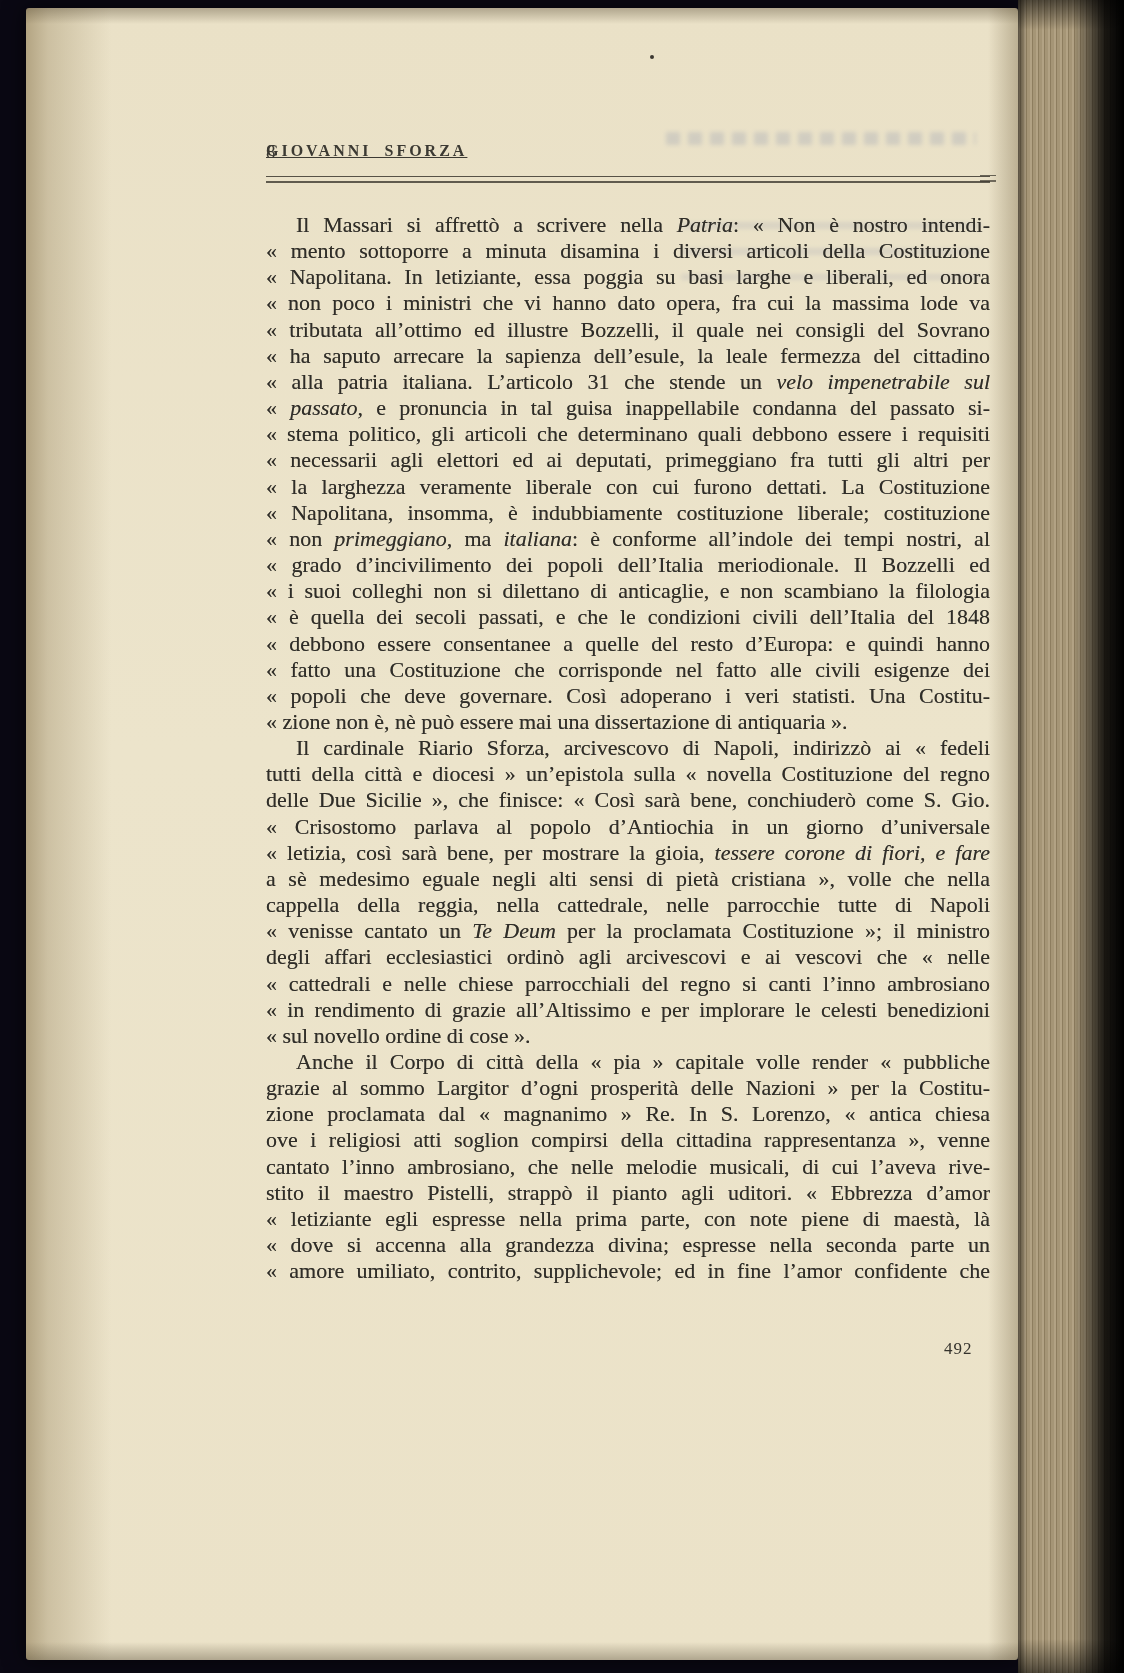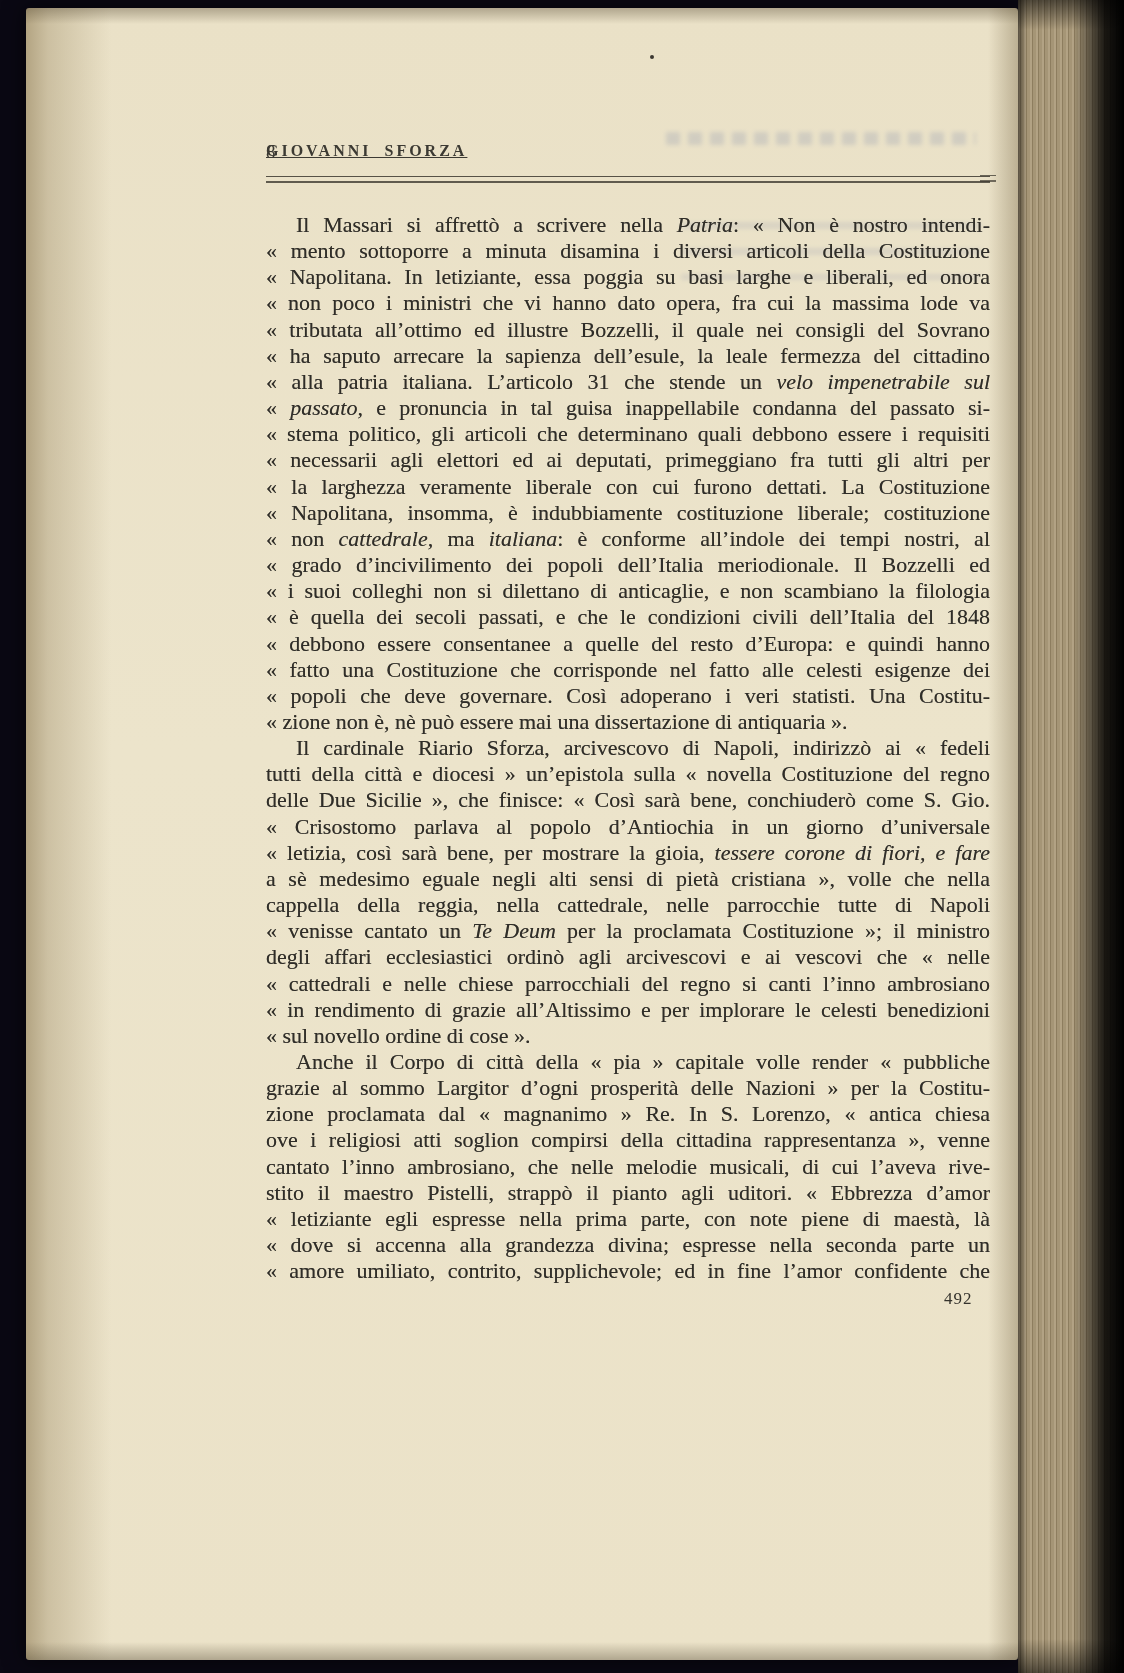--- a/index.html
+++ b/index.html
@@ -59,21 +59,21 @@
     position:absolute;left:240px;top:204px;width:724px;
     font-size:22px;line-height:26.15px;color:#2f2d28;
     text-shadow:0 0 .4px rgba(47,45,40,.55);
   }
   .line{text-align:justify;text-align-last:justify;}
   .line.pstart{text-indent:30px;}
   .line.pend{text-align-last:left;}
   .line i{font-style:italic;}
 
   .signature{
-    position:absolute;left:918px;top:1281px;width:70px;
+    position:absolute;left:918px;top:1331px;width:70px;
     font-size:17px;color:#34322c;letter-spacing:1px;
   }
 
   
   .ghost{position:absolute;pointer-events:none;filter:blur(2px);opacity:.28;}
   .ghost-a{left:640px;top:124px;width:310px;height:13px;
     background:repeating-linear-gradient(90deg, rgba(122,134,168,.8) 0 14px, rgba(122,134,168,0) 14px 22px);}
   .ghost-b{left:655px;top:214px;width:300px;height:58px;
     background:repeating-linear-gradient(180deg, rgba(122,134,168,.55) 0 7px, rgba(122,134,168,0) 7px 26px);}
   .speck{position:absolute;left:624px;top:47px;width:4px;height:4px;border-radius:50%;background:#1c1a16;opacity:.85;}
@@ -102,26 +102,26 @@
         <div class="line"><span>« Napolitana. In letiziante, essa poggia su basi larghe e liberali, ed onora</span></div>
         <div class="line"><span>« non poco i ministri che vi hanno dato opera, fra cui la massima lode va</span></div>
         <div class="line"><span>« tributata all’ottimo ed illustre Bozzelli, il quale nei consigli del Sovrano</span></div>
         <div class="line"><span>« ha saputo arrecare la sapienza dell’esule, la leale fermezza del cittadino</span></div>
         <div class="line"><span>« alla patria italiana. L’articolo 31 che stende un </span><i>velo impenetrabile sul</i></div>
         <div class="line"><span>« </span><i>passato,</i><span> e pronuncia in tal guisa inappellabile condanna del passato si-</span></div>
         <div class="line"><span>« stema politico, gli articoli che determinano quali debbono essere i requisiti</span></div>
         <div class="line"><span>« necessarii agli elettori ed ai deputati, primeggiano fra tutti gli altri per</span></div>
         <div class="line"><span>« la larghezza veramente liberale con cui furono dettati. La Costituzione</span></div>
         <div class="line"><span>« Napolitana, insomma, è indubbiamente costituzione liberale; costituzione</span></div>
-        <div class="line"><span>« non </span><i>cattedrale,</i><span> ma </span><i>italiana</i><span>: è conforme all’indole dei tempi nostri, al</span></div>
+        <div class="line"><span>« non </span><i>primeggiano,</i><span> ma </span><i>italiana</i><span>: è conforme all’indole dei tempi nostri, al</span></div>
         <div class="line"><span>« grado d’incivilimento dei popoli dell’Italia meriodionale. Il Bozzelli ed</span></div>
         <div class="line"><span>« i suoi colleghi non si dilettano di anticaglie, e non scambiano la filologia</span></div>
         <div class="line"><span>« è quella dei secoli passati, e che le condizioni civili dell’Italia del 1848</span></div>
         <div class="line"><span>« debbono essere consentanee a quelle del resto d’Europa: e quindi hanno</span></div>
-        <div class="line"><span>« fatto una Costituzione che corrisponde nel fatto alle celesti esigenze dei</span></div>
+        <div class="line"><span>« fatto una Costituzione che corrisponde nel fatto alle civili esigenze dei</span></div>
         <div class="line"><span>« popoli che deve governare. Così adoperano i veri statisti. Una Costitu-</span></div>
         <div class="line pend"><span>« zione non è, nè può essere mai una dissertazione di antiquaria ».</span></div>
         <div class="line pstart"><span>Il cardinale Riario Sforza, arcivescovo di Napoli, indirizzò ai « fedeli</span></div>
         <div class="line"><span>tutti della città e diocesi » un’epistola sulla « novella Costituzione del regno</span></div>
         <div class="line"><span>delle Due Sicilie », che finisce: « Così sarà bene, conchiuderò come S. Gio.</span></div>
         <div class="line"><span>« Crisostomo parlava al popolo d’Antiochia in un giorno d’universale</span></div>
         <div class="line"><span>« letizia, così sarà bene, per mostrare la gioia, </span><i>tessere corone di fiori, e fare</i></div>
         <div class="line"><span>a sè medesimo eguale negli alti sensi di pietà cristiana », volle che nella</span></div>
         <div class="line"><span>cappella della reggia, nella cattedrale, nelle parrocchie tutte di Napoli</span></div>
         <div class="line"><span>« venisse cantato un </span><i>Te Deum</i><span> per la proclamata Costituzione »; il ministro</span></div>

